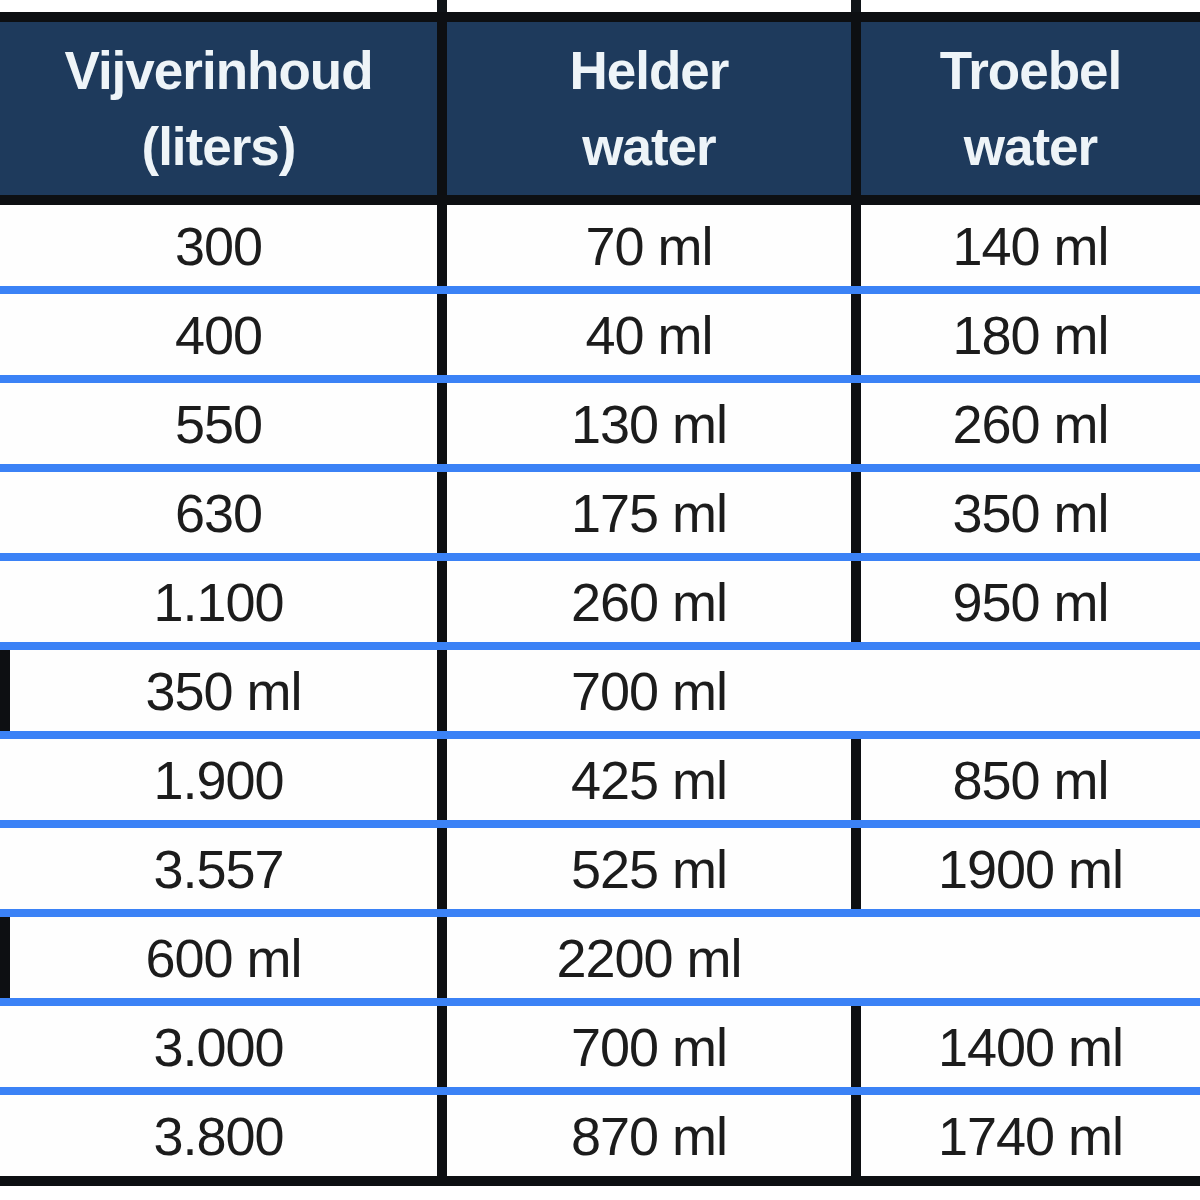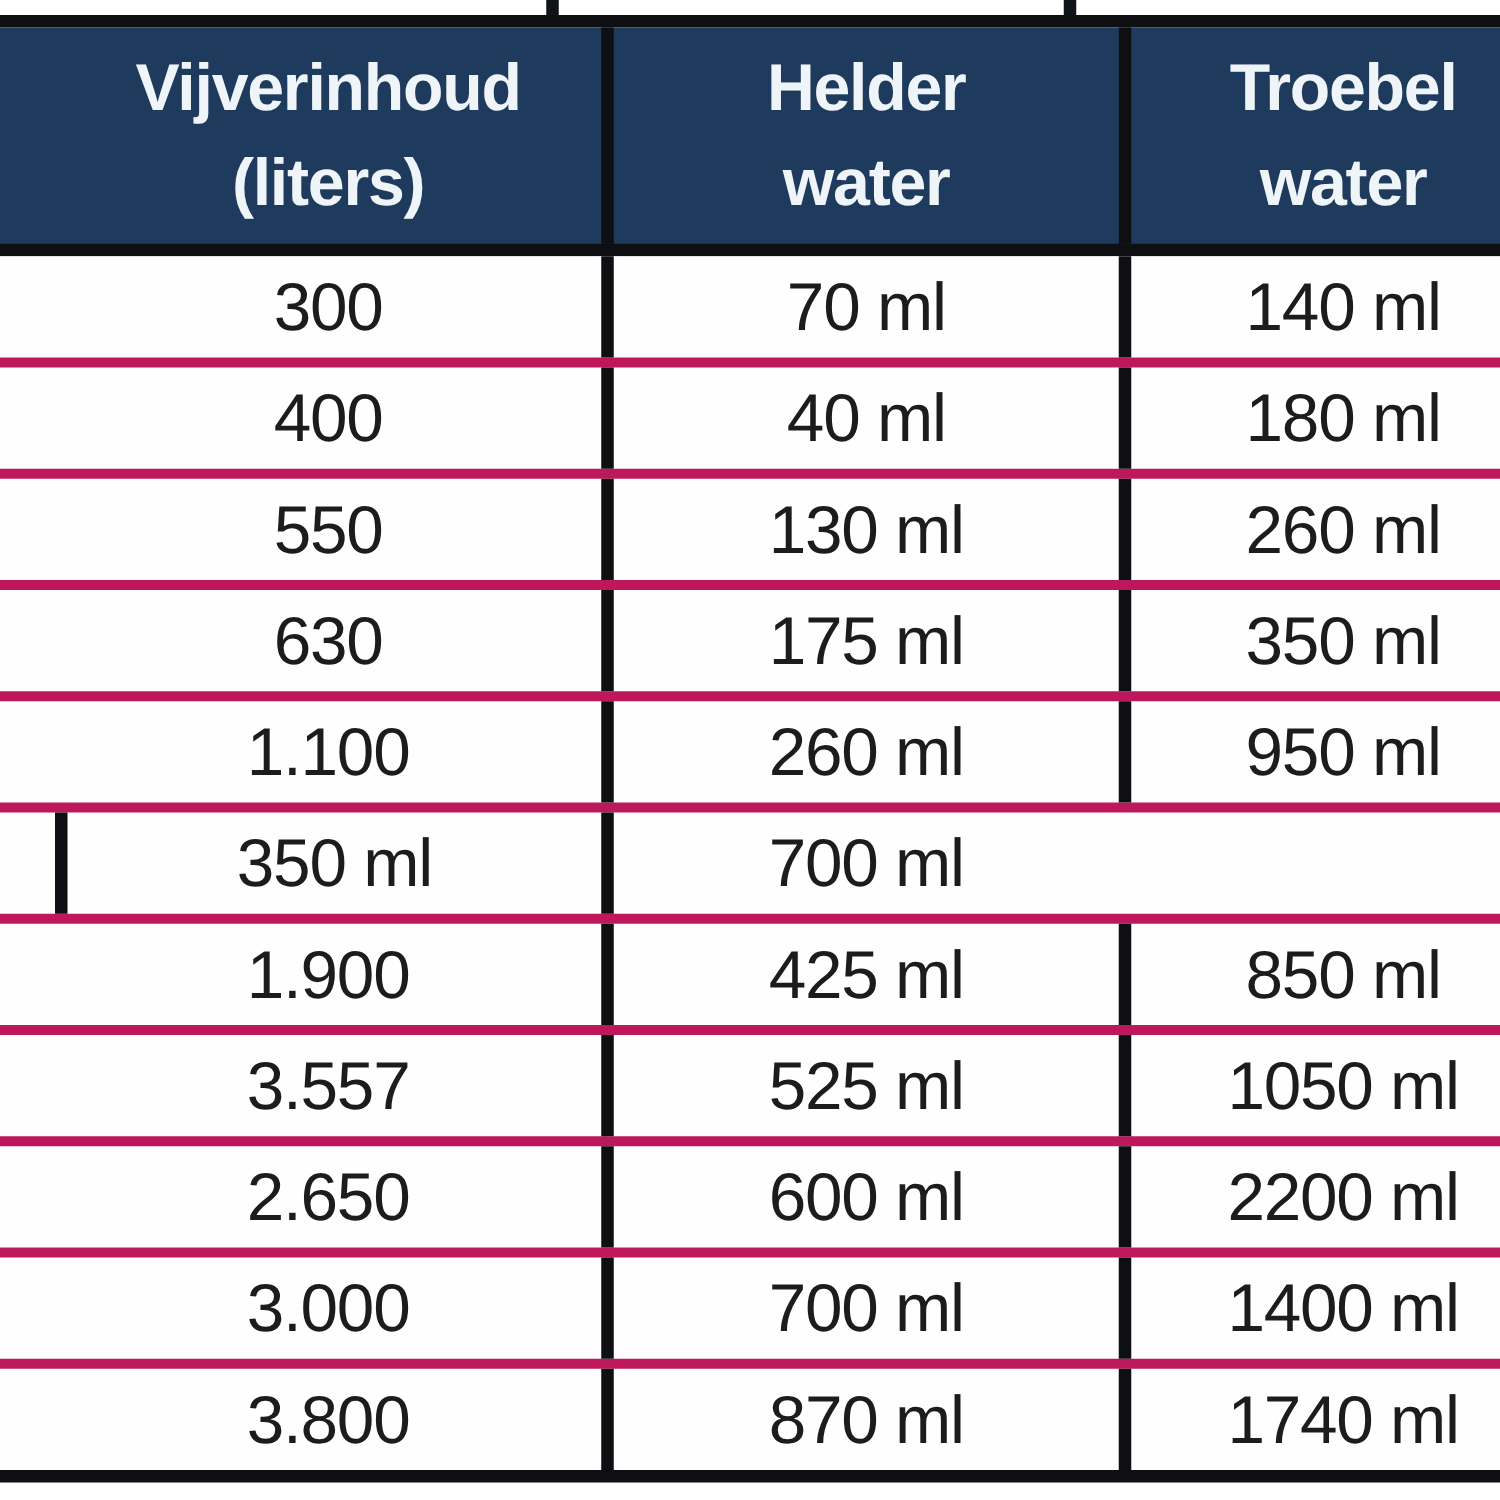--- a/index.html
+++ b/index.html
@@ -30,33 +30,32 @@
     top: 12px;
     left: 0;
     width: 1200px;
     border-top: 10px solid #0d0f12;
     border-bottom: 10px solid #0d0f12;
     box-sizing: border-box;
   }
   .t-row {
     display: grid;
     grid-template-columns: 437px 414px 349px;
-    padding-left: 44px;
   }
   .t-row.header-row {
     height: 173px;
     background: #1e3a5c;
     border-bottom: 10px solid #0d0f12;
   }
   .t-row.data-row {
     height: 81px;
     background: #fefefe;
   }
   .t-row.data-row + .t-row.data-row {
-    border-top: 8px solid #be185d;
+    border-top: 8px solid #3b82f6;
   }
   .t-cell {
     display: flex;
     align-items: center;
     justify-content: center;
     overflow: hidden;
   }
   .t-cell.c2, .t-cell.c3 {
     border-left: 10px solid #0d0f12;
   }
@@ -137,25 +136,24 @@
 
   <div class="t-row data-row">
     <div class="t-cell data-cell c1">1.900</div>
     <div class="t-cell data-cell c2">425 ml</div>
     <div class="t-cell data-cell c3">850 ml</div>
   </div>
 
   <div class="t-row data-row">
     <div class="t-cell data-cell c1">3.557</div>
     <div class="t-cell data-cell c2">525 ml</div>
-    <div class="t-cell data-cell c3">1050 ml</div>
+    <div class="t-cell data-cell c3">1900 ml</div>
   </div>
 
   <div class="t-row data-row">
-    <div class="t-cell data-cell c1">2.650</div>
     <div class="t-cell data-cell c2">600 ml</div>
     <div class="t-cell data-cell c3">2200 ml</div>
   </div>
 
   <div class="t-row data-row">
     <div class="t-cell data-cell c1">3.000</div>
     <div class="t-cell data-cell c2">700 ml</div>
     <div class="t-cell data-cell c3">1400 ml</div>
   </div>
 

